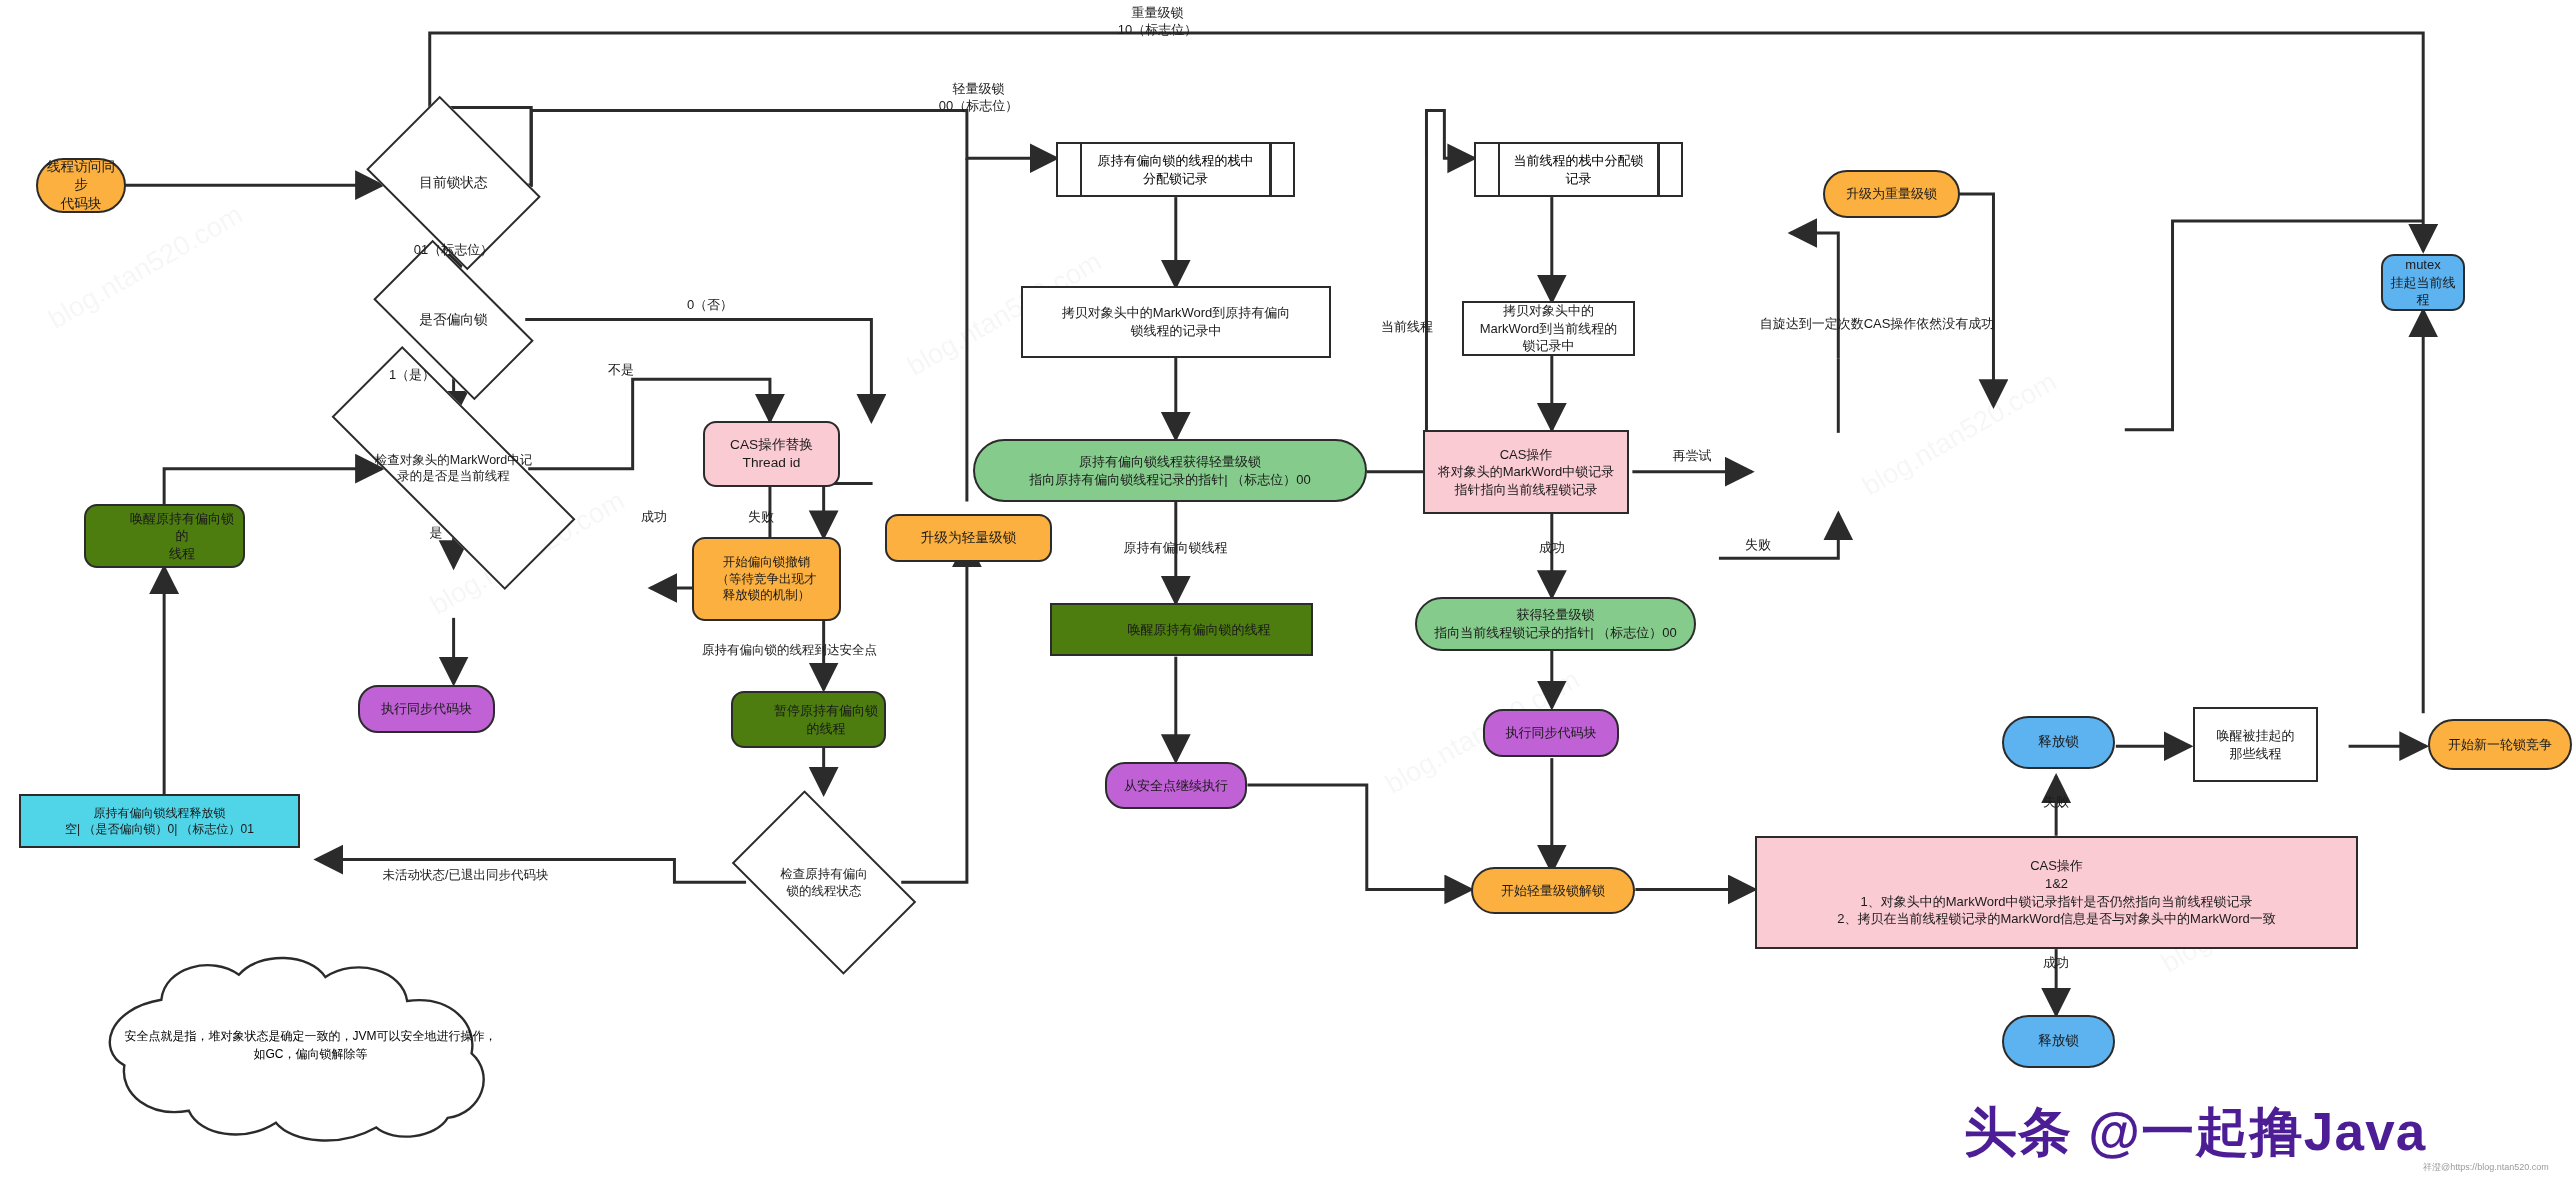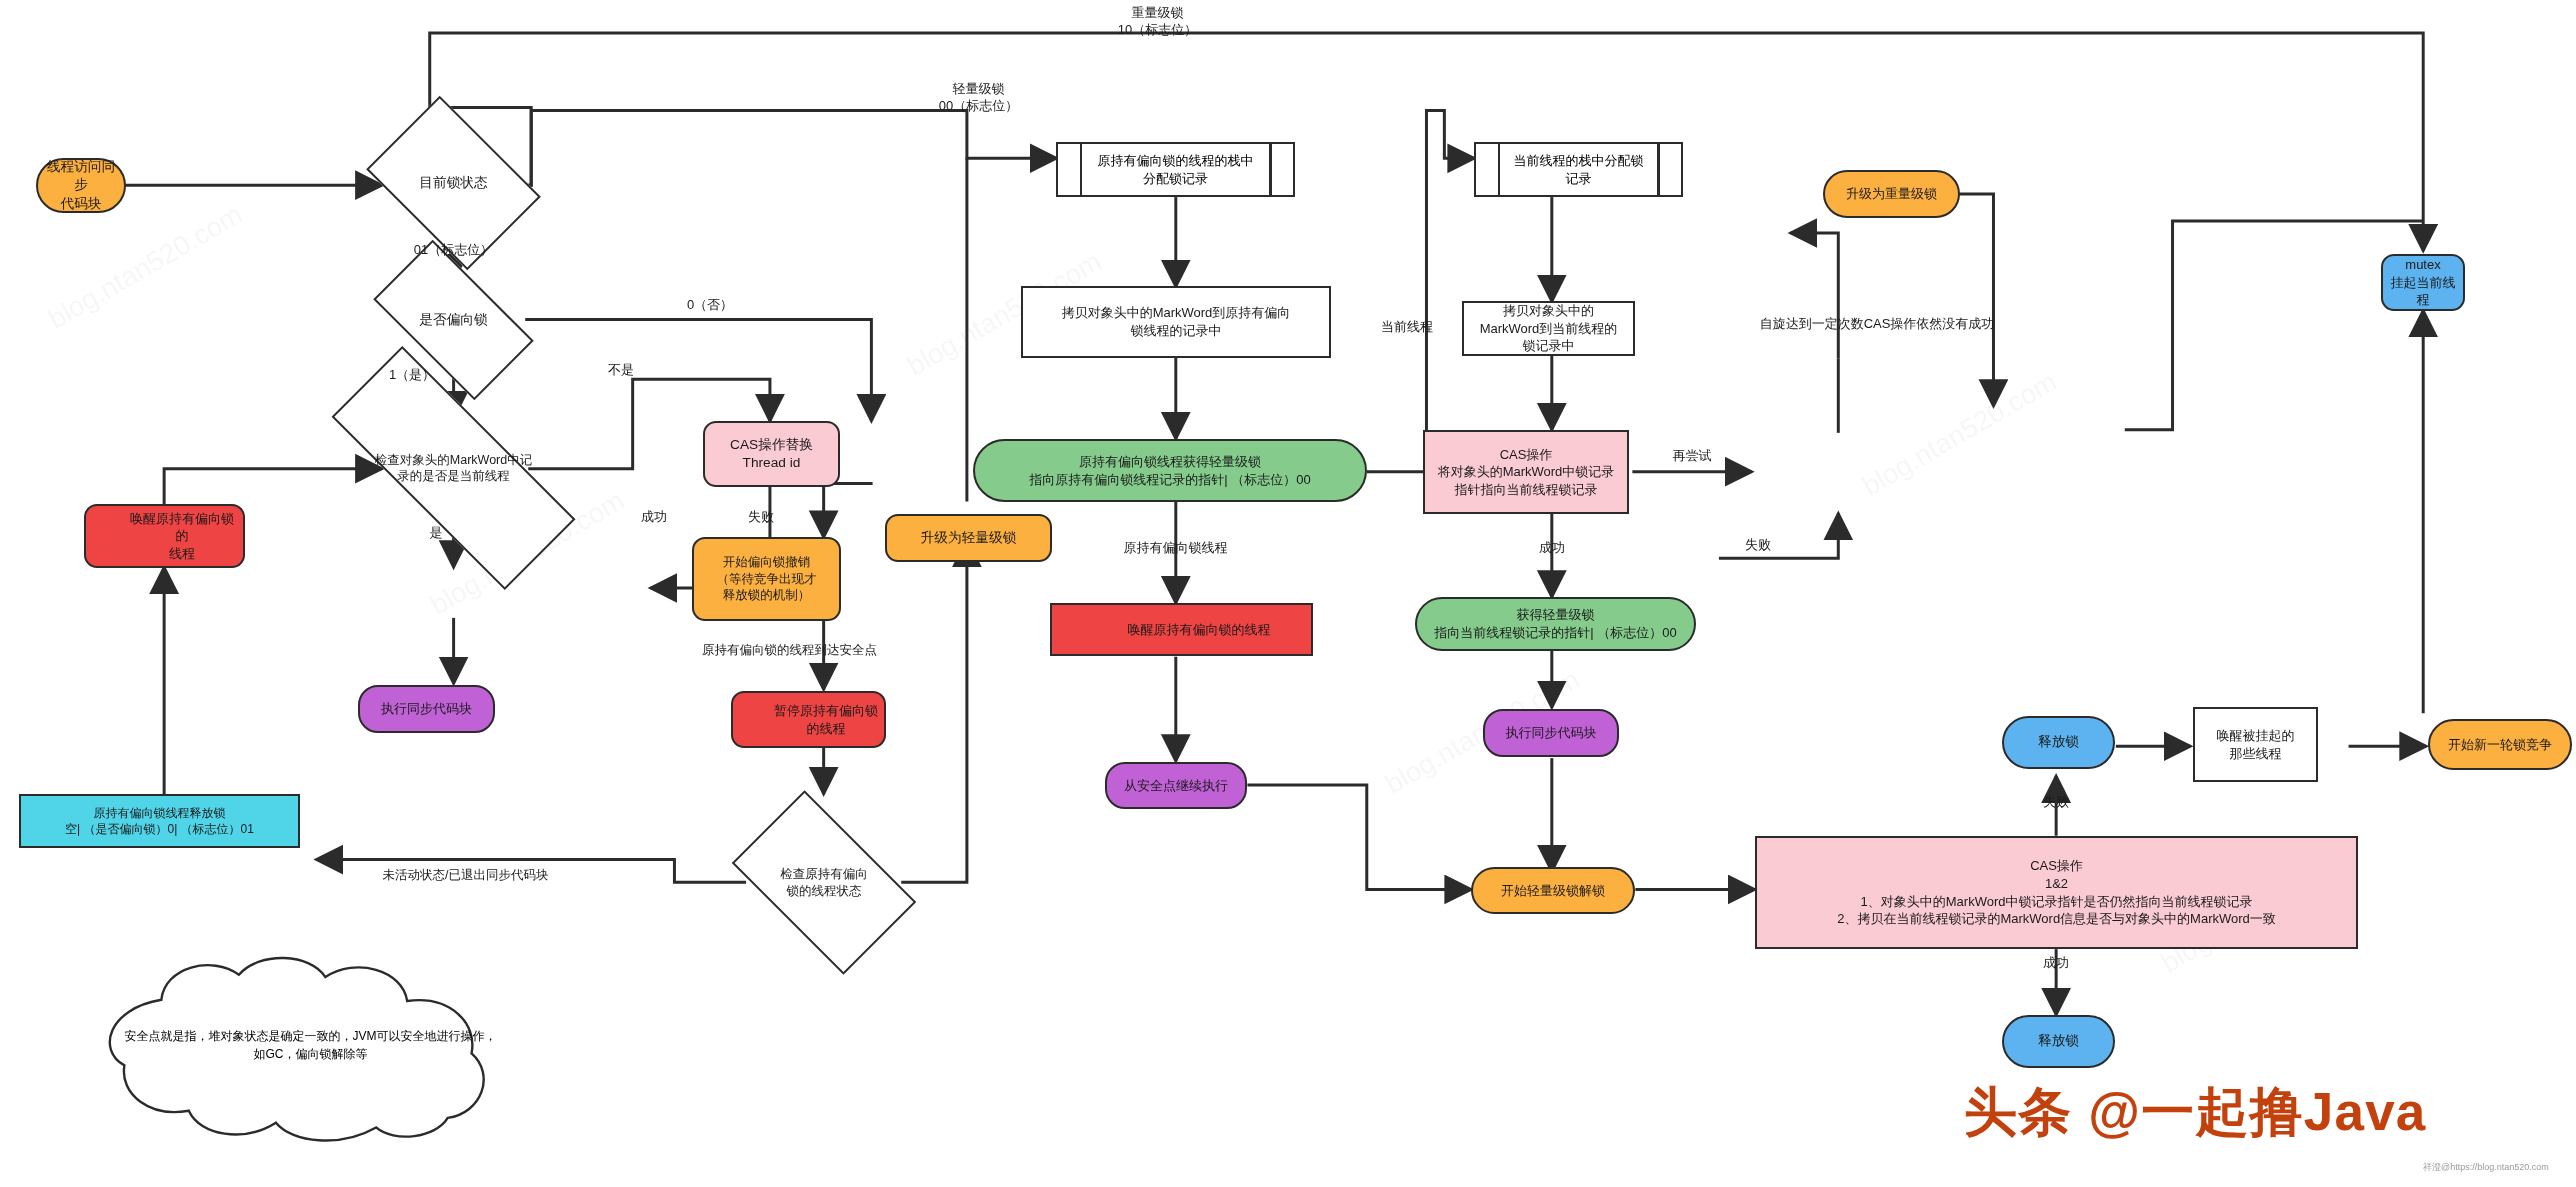--- a/index.html
+++ b/index.html
@@ -8,21 +8,21 @@
   .node{position:absolute;box-sizing:border-box;display:flex;align-items:center;
         justify-content:center;text-align:center;border:2.4px solid #2b2b2b;
         color:#1a1a1a;line-height:1.35;white-space:pre-line;padding:2.4px 4.8px;}
   .rect{border-radius:0;}
   .round{border-radius:13px;}
   .stadium{border-radius:42px;}
   .plain{background:#ffffff;}
   .orange{background:#fbb040;}
   .green{background:#85cc8c;}
   .pink{background:#fbcbd4;}
-  .grey{background:#ef4444;padding-left:40px;}
+  .grey{background:#4d7c0f;padding-left:40px;}
   .purple{background:#c061d6;border-radius:20px;}
   .cyan{background:#4fd4e8;}
   .blue{background:#5cb3f0;}
   .diamond{position:absolute;}
   .diamond .dshape{position:absolute;inset:0;background:#fff;border:2.4px solid #2b2b2b;
         transform:rotate(45deg);box-sizing:border-box;}
   .diamond .dtxt{position:absolute;inset:0;display:flex;align-items:center;
         justify-content:center;text-align:center;white-space:pre-line;line-height:1.3;
         color:#1a1a1a;}
   .hex{position:absolute;}
@@ -30,21 +30,21 @@
   .hex .htxt{position:absolute;inset:0;display:flex;align-items:center;justify-content:center;}
   .stackbox{position:absolute;box-sizing:border-box;border:2.4px solid #2b2b2b;background:#fff;}
   .stackbox .sep{position:absolute;top:0;bottom:0;width:2.4px;background:#2b2b2b;}
   .stackbox .stxt{position:absolute;inset:0;display:flex;align-items:center;
         justify-content:center;text-align:center;white-space:pre-line;line-height:1.35;}
   .lbl{position:absolute;color:#1a1a1a;white-space:pre-line;text-align:center;line-height:1.3;}
   svg.wires{position:absolute;left:0;top:0;width:2576px;height:1188px;pointer-events:none;}
   .cloud{position:absolute;}
   .cloud .ctxt{position:absolute;inset:0;display:flex;align-items:center;justify-content:center;
         text-align:center;white-space:pre-line;line-height:1.5;}
-  .wm{position:absolute;font-weight:bold;color:#c2410c;letter-spacing:1.2px;}
+  .wm{position:absolute;font-weight:bold;color:#4c1d95;letter-spacing:1.2px;margin-top:20px;}
   .wmsub{position:absolute;color:#9a9a9a;}
   .bgwm{position:absolute;color:rgba(0,0,0,0.035);font-size:27.5px;
         transform:rotate(-30deg);white-space:nowrap;pointer-events:none;}
 </style>
 </head>
 <body>
 
 <div id="stage">
 
   <div class="bgwm" style="left:36px;top:251px;">blog.ntan520.com</div>

